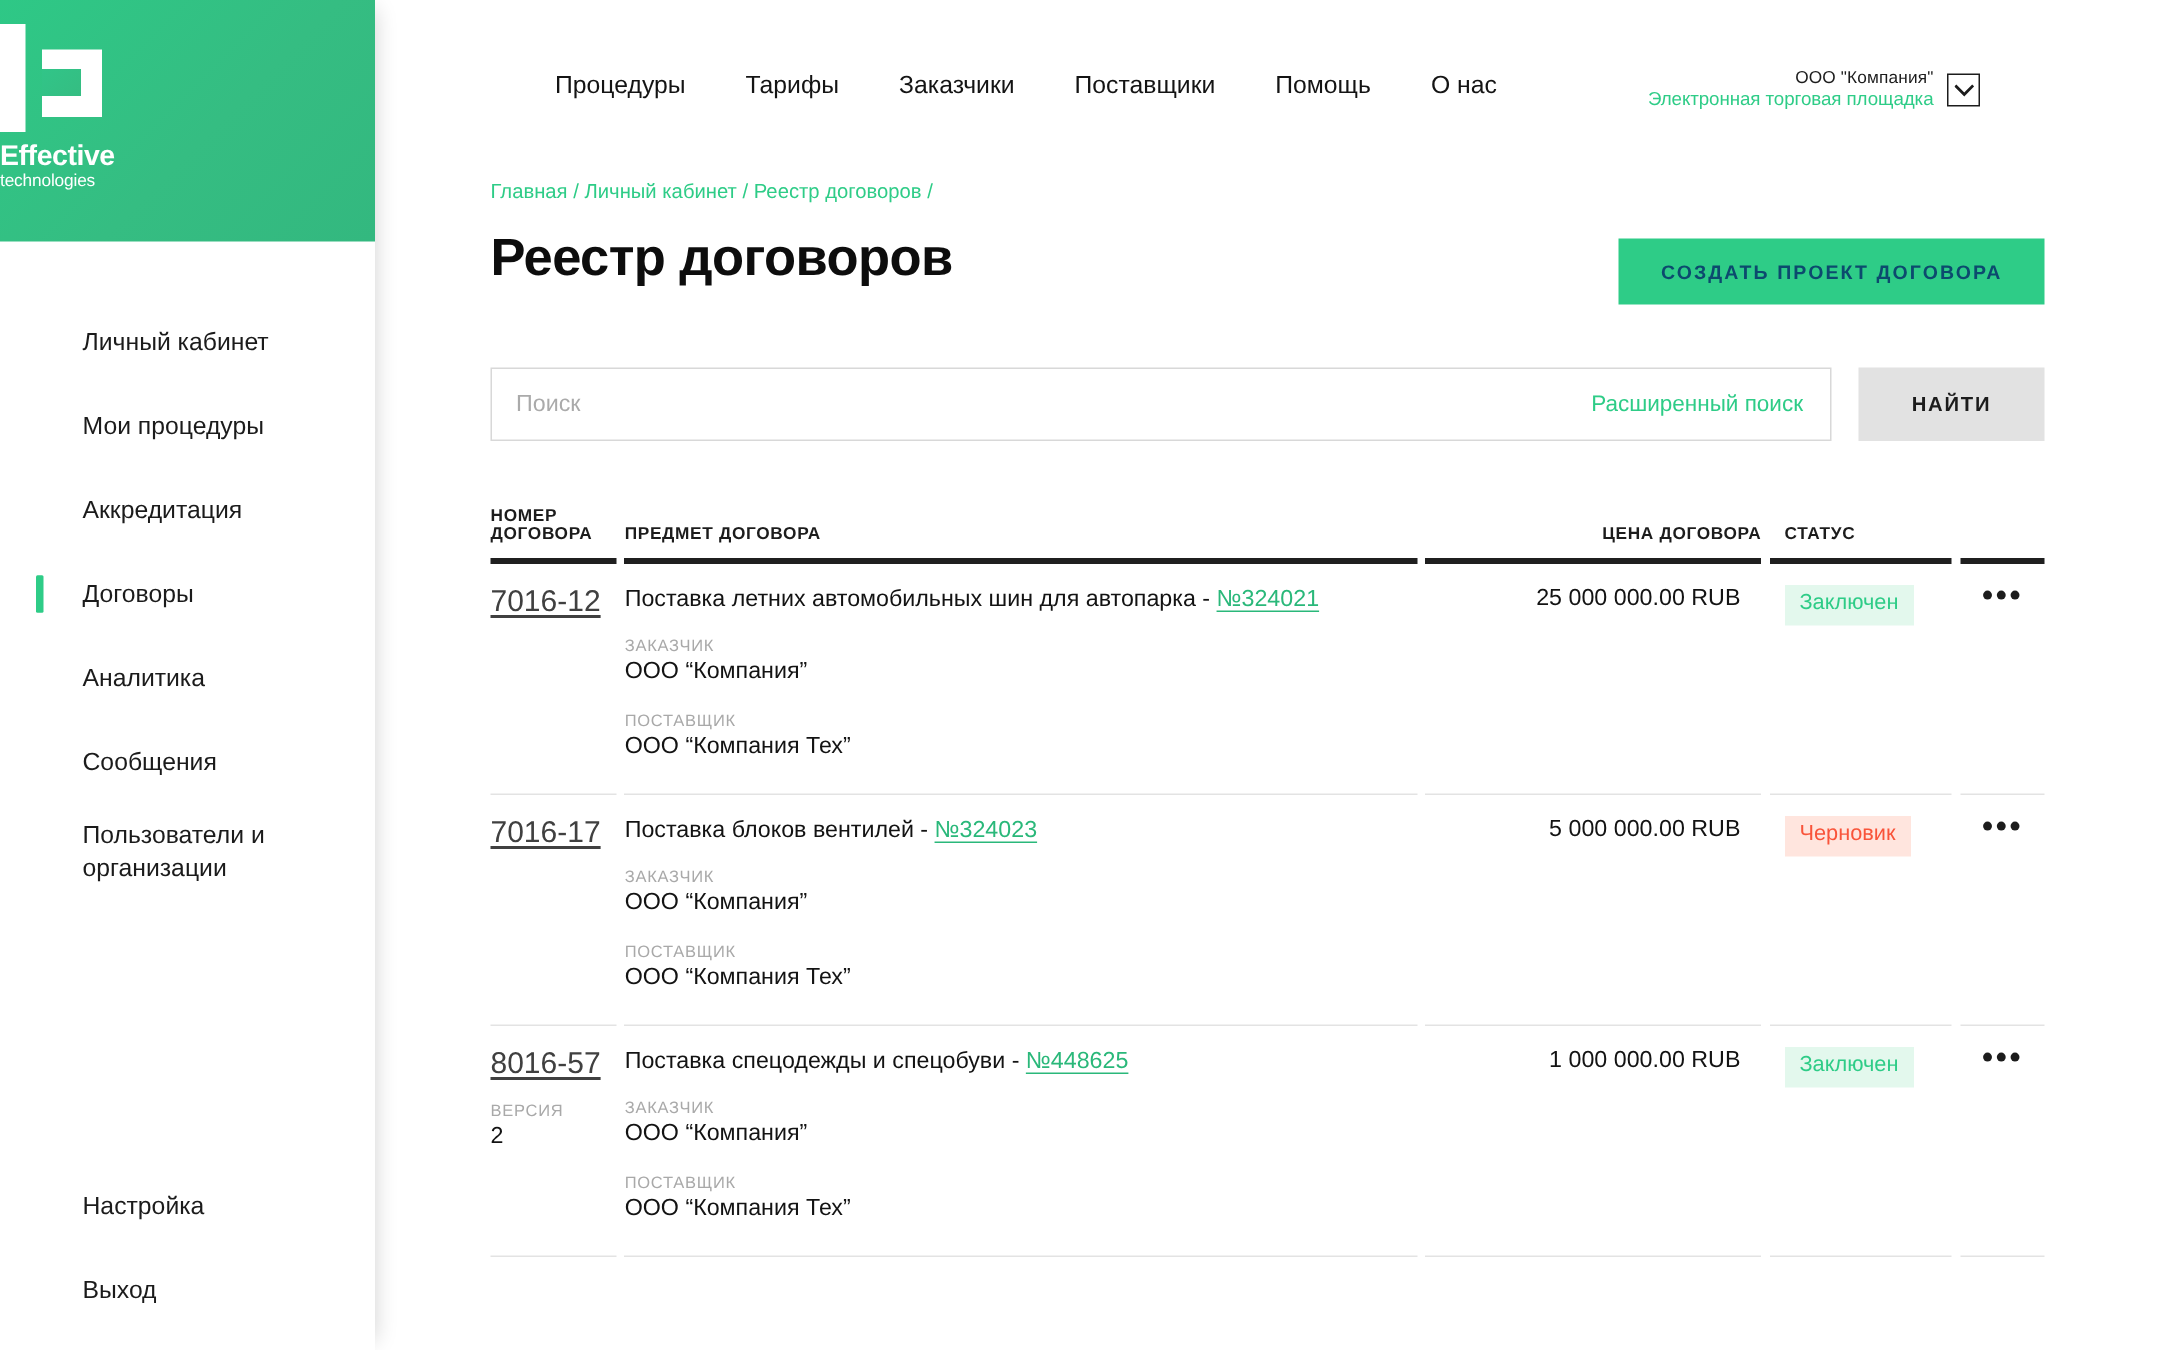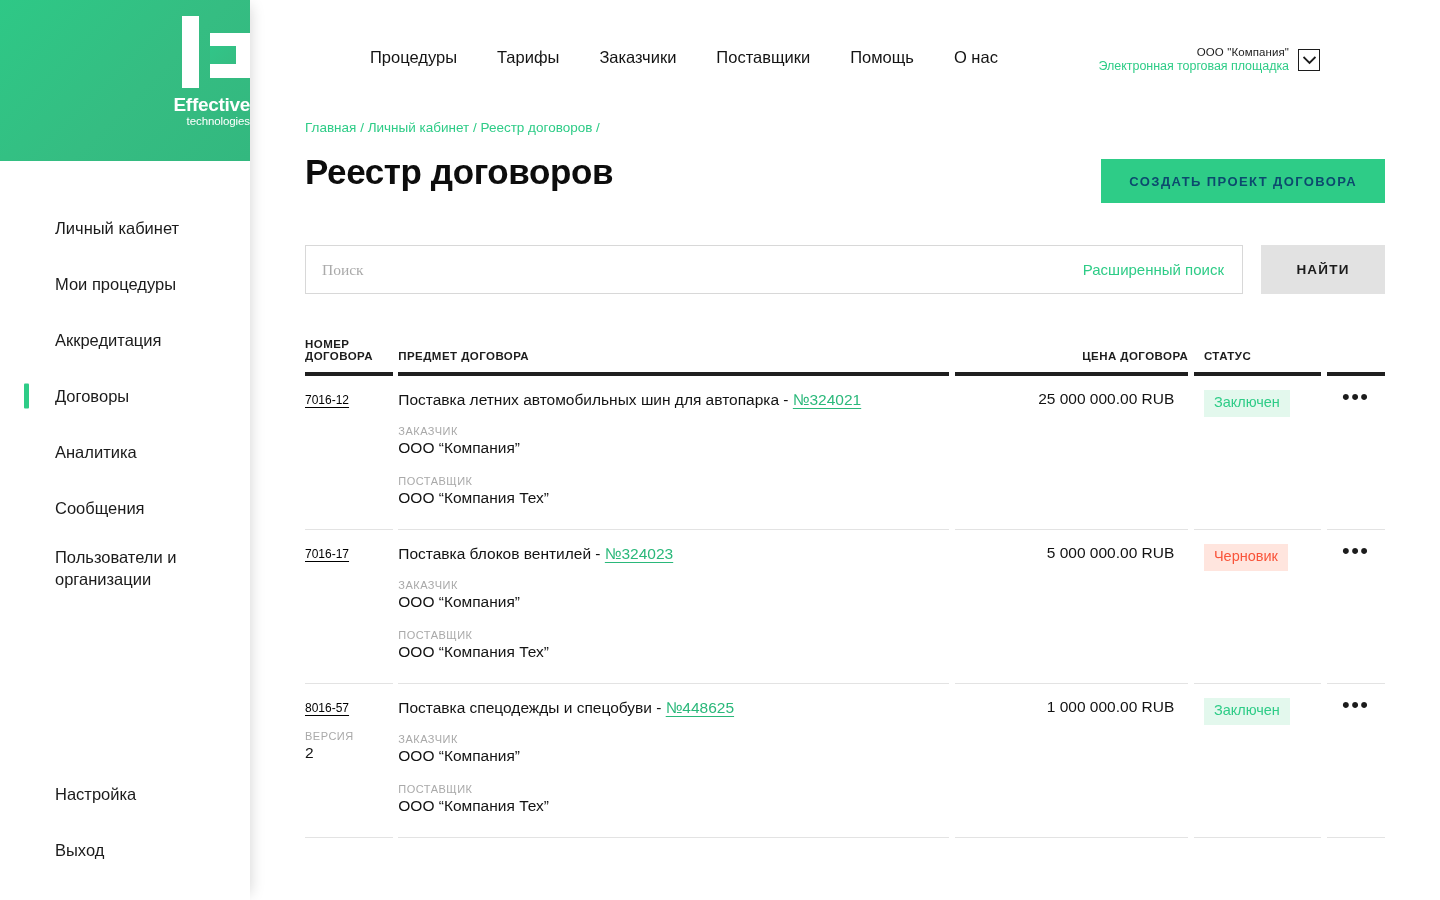--- a/index.html
+++ b/index.html
@@ -27,21 +27,21 @@
     z-index: 5;
     display: flex;
     flex-direction: column;
   }
   .logo-block {
     width: 250px;
     height: 161px;
     background: linear-gradient(135deg, #2ec886 0%, #35bd82 55%, #33b87f 100%);
     display: flex;
     flex-direction: column;
-    align-items: flex-end;
+    align-items: flex-start;
     justify-content: flex-start;
     padding-top: 16px;
     flex: 0 0 161px;
   }
   .logo-mark {
     position: relative;
     width: 68px;
     height: 72px;
     margin-bottom: 7px;
   }
@@ -105,21 +105,21 @@
     left: 24px;
     top: 50%;
     transform: translateY(-50%);
     width: 5px;
     height: 25px;
     background: transparent;
     border-radius: 1px;
   }
   .nav-item.active .marker { background: #2ecc87; }
 
-  .nav-bottom { margin-top: auto; padding-bottom: 22px; }
+  .nav-bottom { margin-top: auto; padding-bottom: 12px; }
   .nav-bottom .nav-item { height: 56px; line-height: 56px; }
 
   
   .main {
     flex: 1 1 auto;
     position: relative;
     height: 900px;
     background: #ffffff;
     overflow: hidden;
   }
@@ -173,21 +173,21 @@
   .account-caret {
     width: 22px; height: 22px;
     border: 1.5px solid #1c1c1c;
     display: flex; align-items: center; justify-content: center;
     cursor: pointer;
     background: #fff;
   }
   .account-caret svg { display: block; }
 
   
-  .content { padding: 0 55px; }
+  .content { padding: 0 77px; }
 
   .breadcrumb {
     font-size: 13.5px;
     color: #2ecc87;
     margin-bottom: 19px;
     white-space: nowrap;
   }
   .breadcrumb span { color: #2ecc87; cursor: pointer; }
   .breadcrumb .sep { color: #2ecc87; cursor: default; }
 
@@ -235,21 +235,21 @@
     align-items: center;
     background: #fff;
   }
   .search-input {
     flex: 1 1 auto;
     border: none;
     outline: none;
     height: 100%;
     padding: 0 16px;
     font-size: 15.5px;
-    font-family: Liberation Serif, serif;
+    font-family: Liberation Sans, sans-serif;
     color: #4c1d95;
     background: transparent;
   }
   .search-input::placeholder { color: #aaaaaa; }
   .adv-search {
     font-size: 15px;
     color: #2ecc87;
     padding-right: 18px;
     white-space: nowrap;
     cursor: pointer;
@@ -299,22 +299,22 @@
     vertical-align: top;
     padding-top: 14px;
     padding-bottom: 22px;
     border-bottom: 1px solid #e3e3e3;
     font-size: 15.5px;
     color: #131313;
   }
   .reg-table tbody td.gap { border-bottom: none; }
 
   .cell-num a {
-    font-size: 12px;
-    color: #000000;
+    font-size: 20px;
+    color: #404040;
     font-weight: 500;
     text-decoration: underline;
     text-underline-offset: 3px;
     cursor: pointer;
   }
   .meta-label {
     font-size: 11px;
     letter-spacing: 0.5px;
     color: #a9a9a9;
     text-transform: uppercase;

